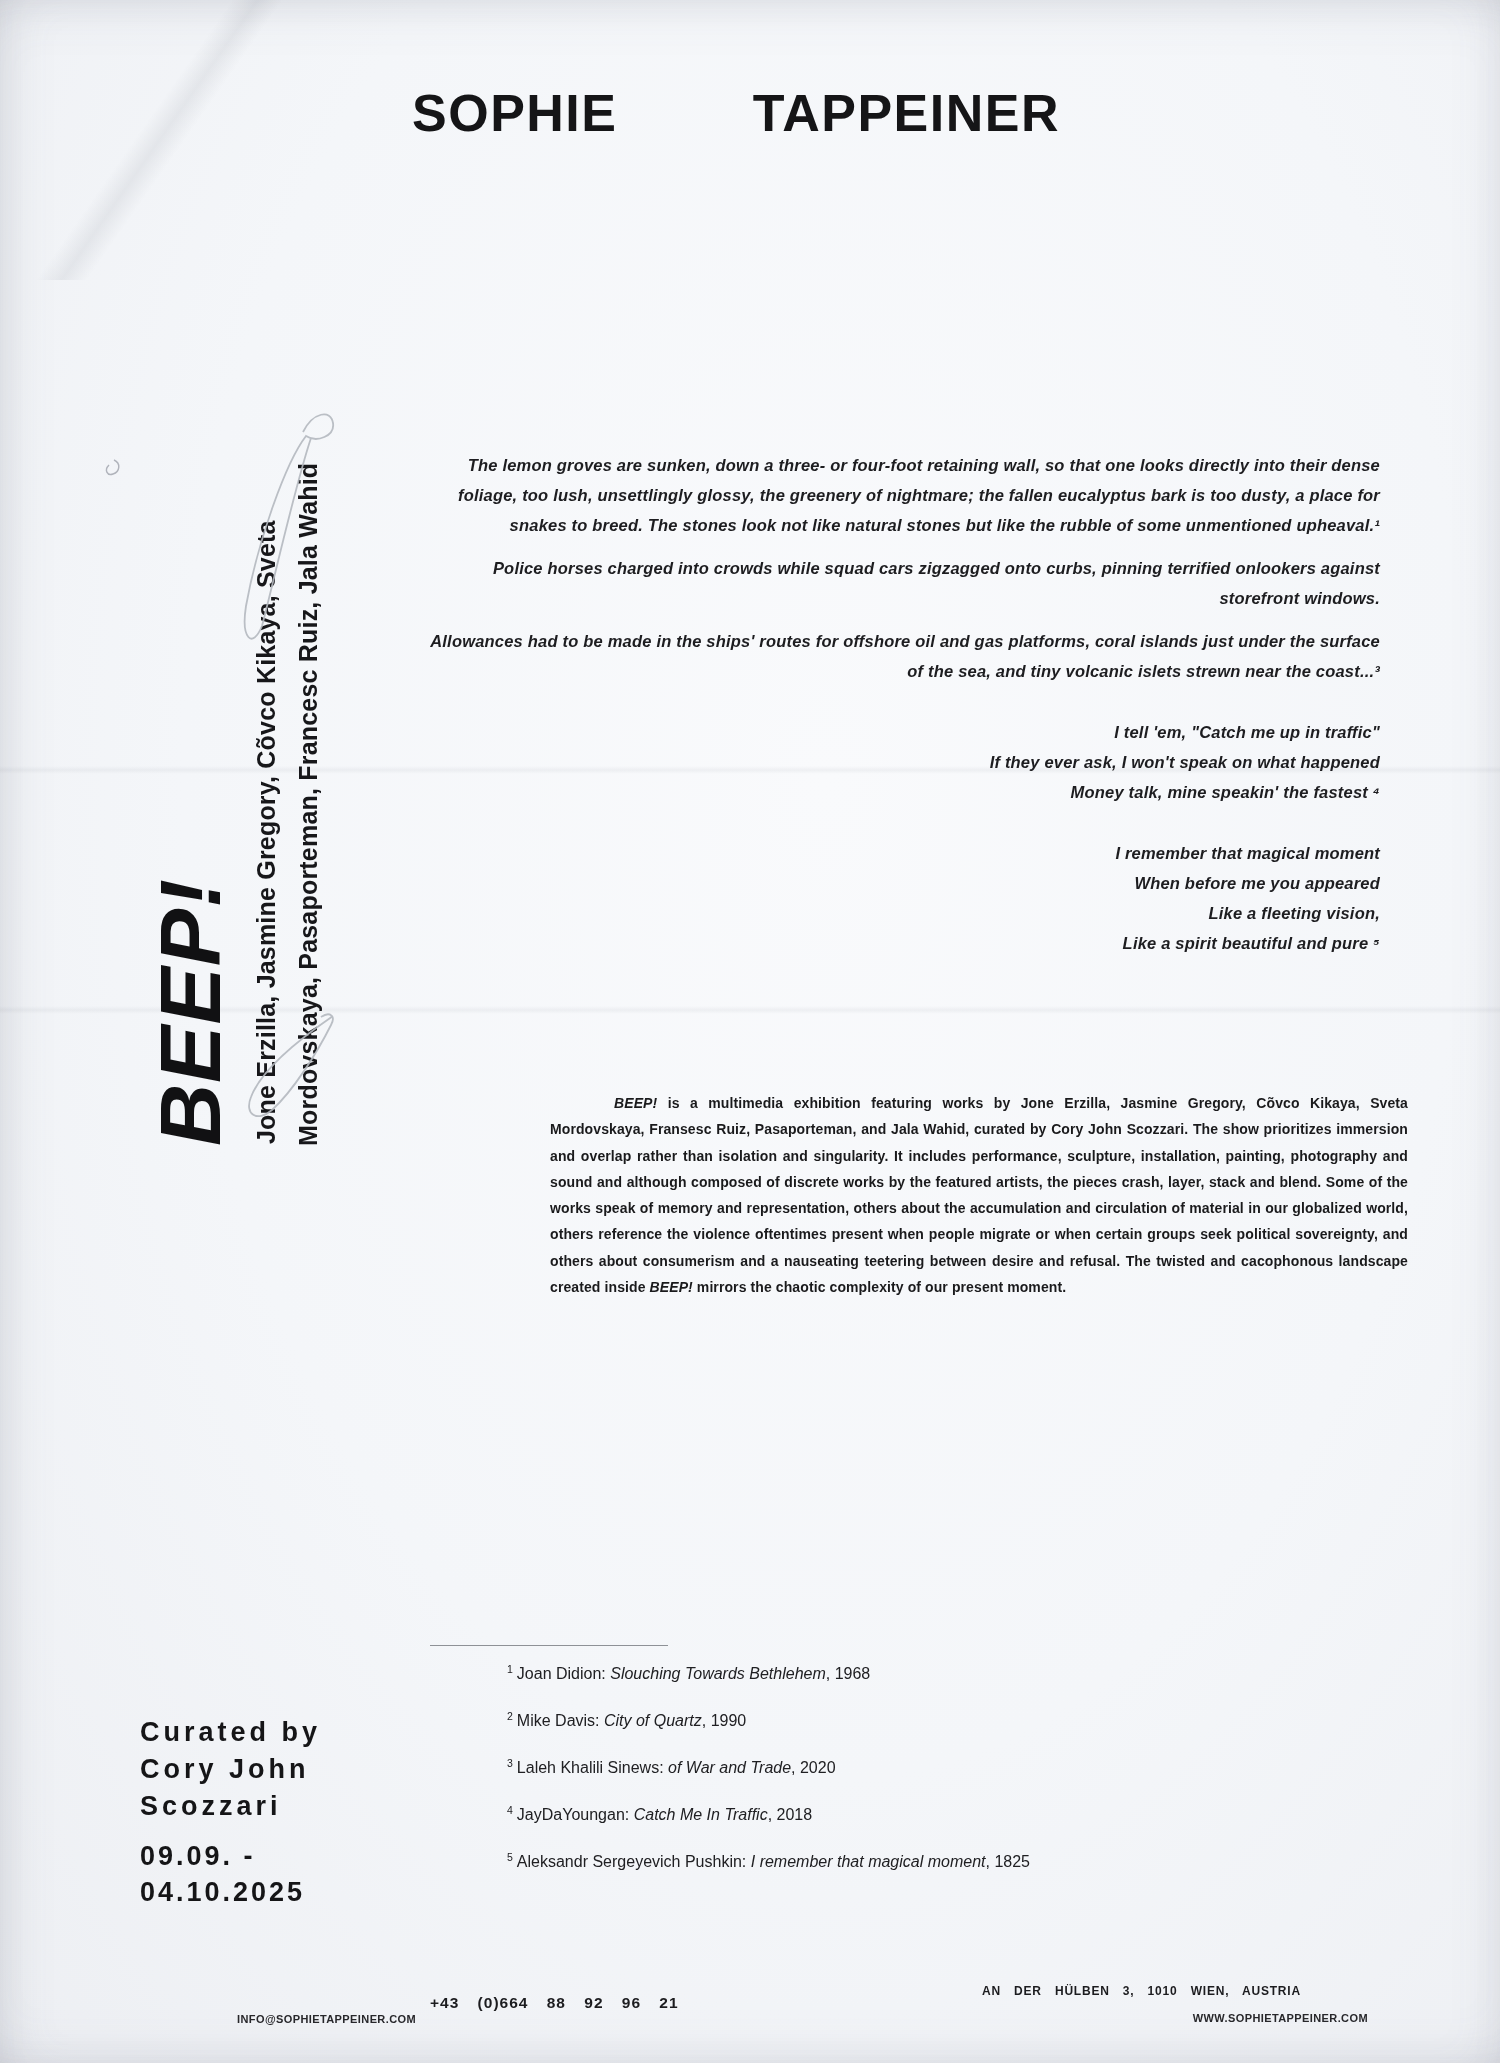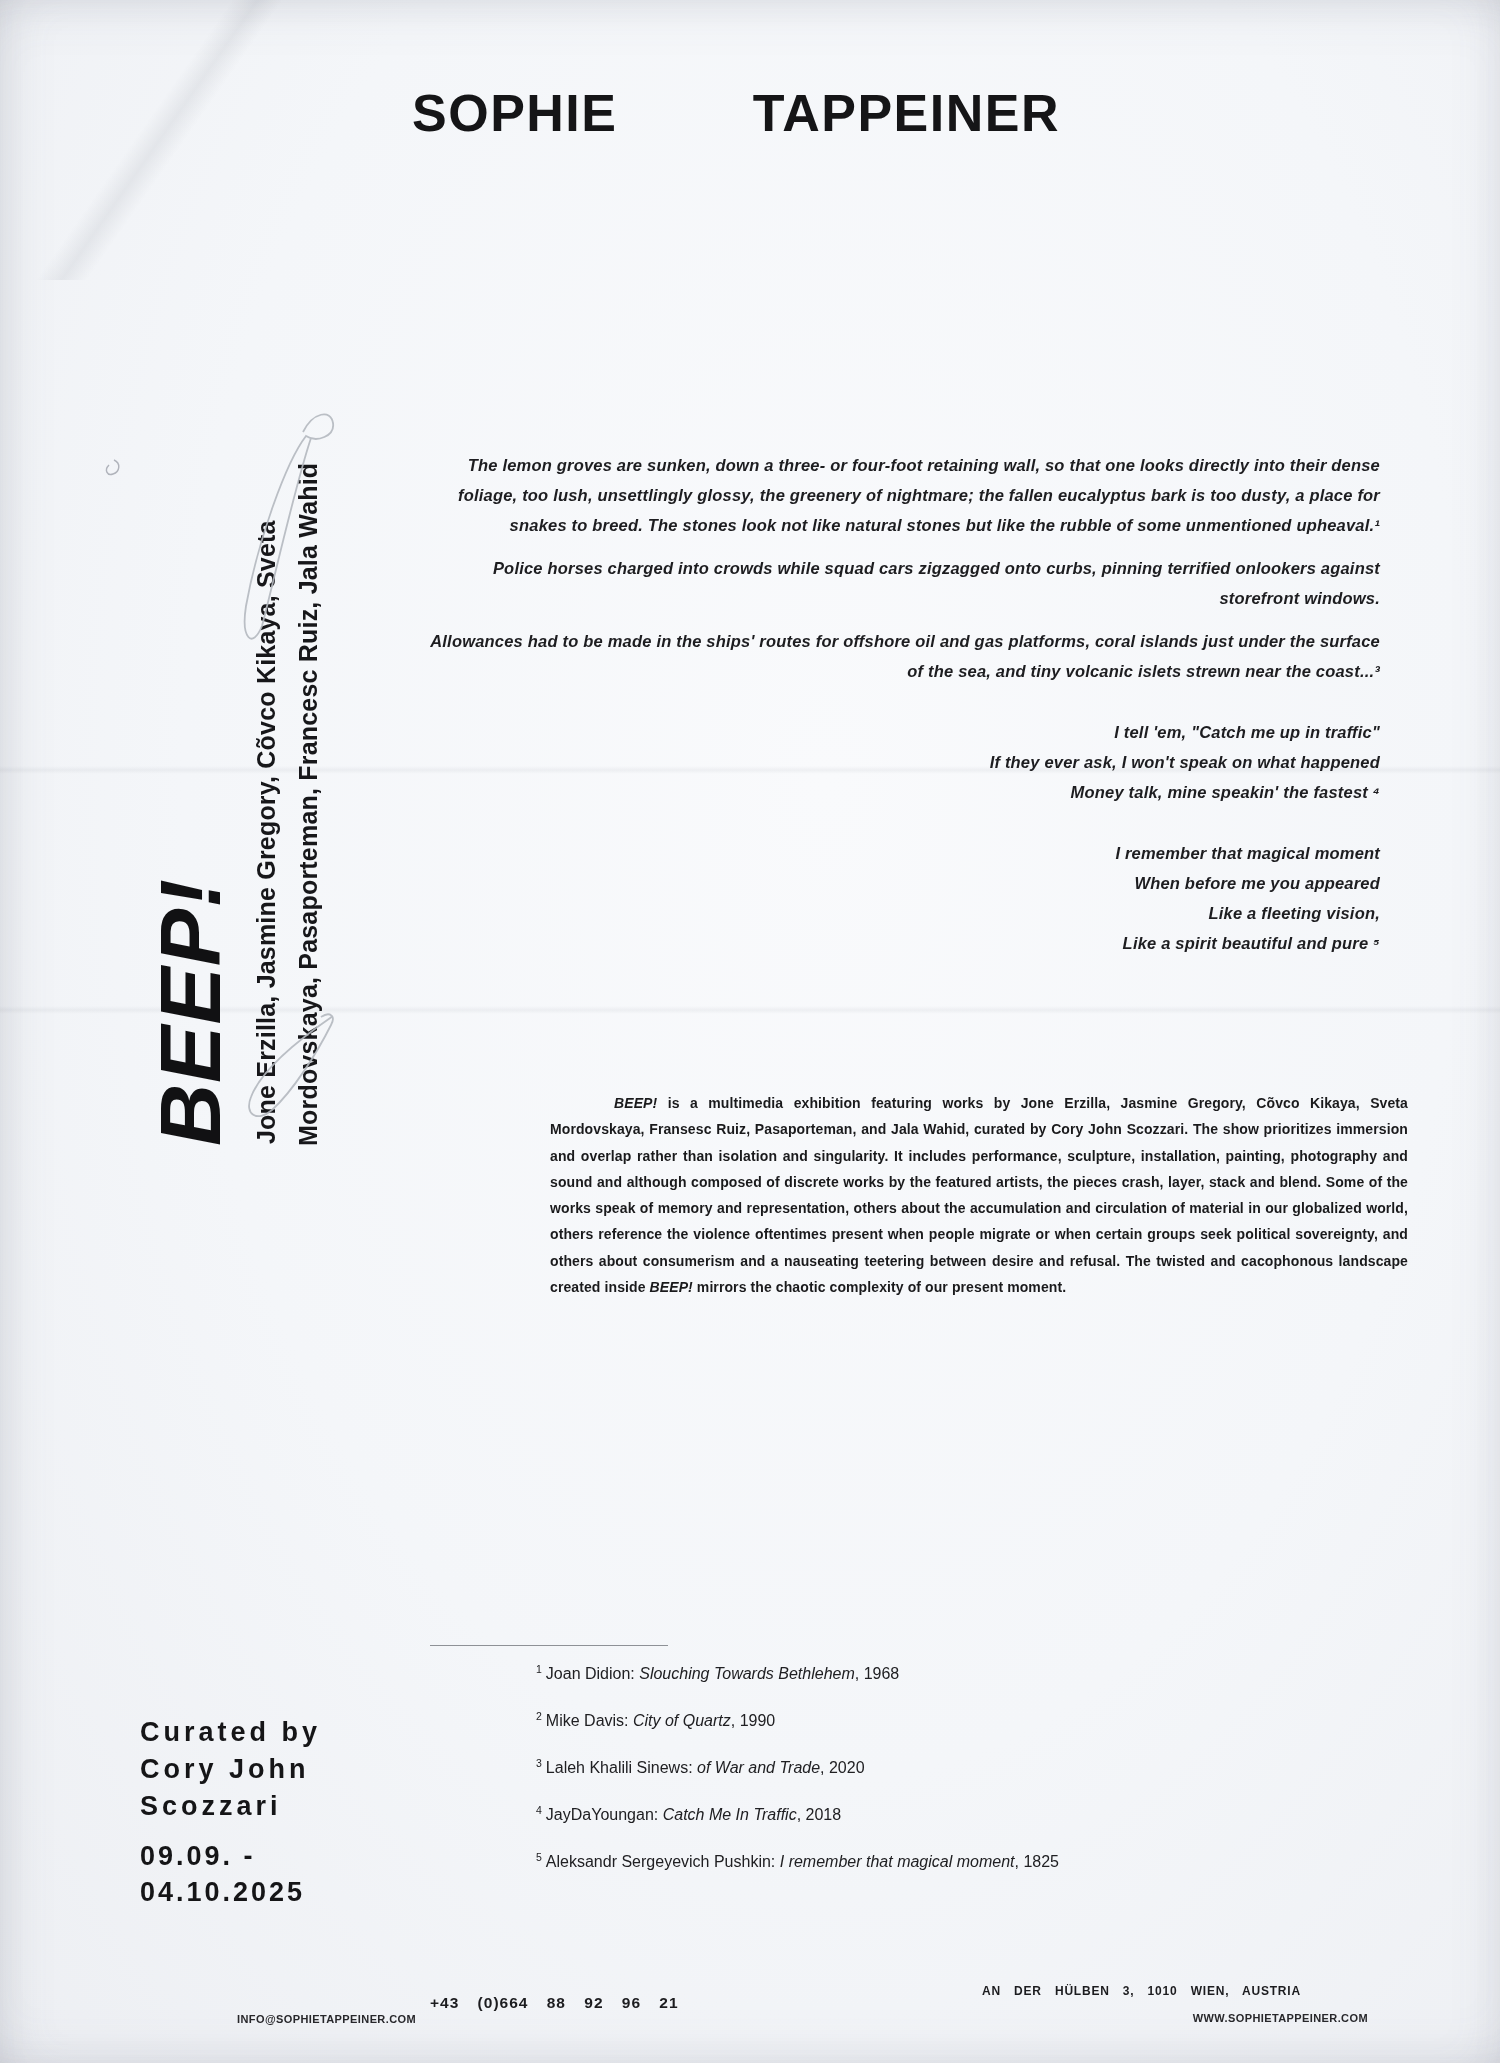--- a/index.html
+++ b/index.html
@@ -60,21 +60,21 @@
     position:absolute; left:140px; top:1668px;
     font-size:27px; font-weight:bold; letter-spacing:4px; line-height:37px; color:#151517;margin-top:46px;
   }
   .dates{
     position:absolute; left:140px; top:1838px;
     font-size:27px; font-weight:bold; letter-spacing:3px; line-height:36px; color:#151517;
   }
 
   .fn-divider{ position:absolute; left:430px; top:1645px; width:238px; height:0;
     border:0; border-top:1.5px solid #8e9196; }
-  .footnotes{ position:absolute; left:536px; top:1663px; font-size:16px; color:#202023; }
+  .footnotes{ position:absolute; left:507px; top:1663px; font-size:16px; color:#202023; }
   .fn-row{ margin:0 0 27px 0; white-space:nowrap; }
   .fn-row sup{ font-size:10.5px; vertical-align:6px; margin-right:4px; }
   .fn-row em{ font-style:italic; }
 
   .footer-phone{ position:absolute; left:430px; top:1986px; font-size:15.5px; font-weight:bold;
     letter-spacing:1px; word-spacing:13px; white-space:nowrap; color:#1c1c1f;margin-top:8px; }
   .footer-email{ position:absolute; left:237px; top:2013px; font-size:11px; font-weight:bold;
     letter-spacing:.4px; color:#28282b; }
   .footer-address{ position:absolute; left:982px; top:1984px; font-size:12px; font-weight:bold;
     letter-spacing:.8px; word-spacing:9px; white-space:nowrap; color:#1c1c1f; }

